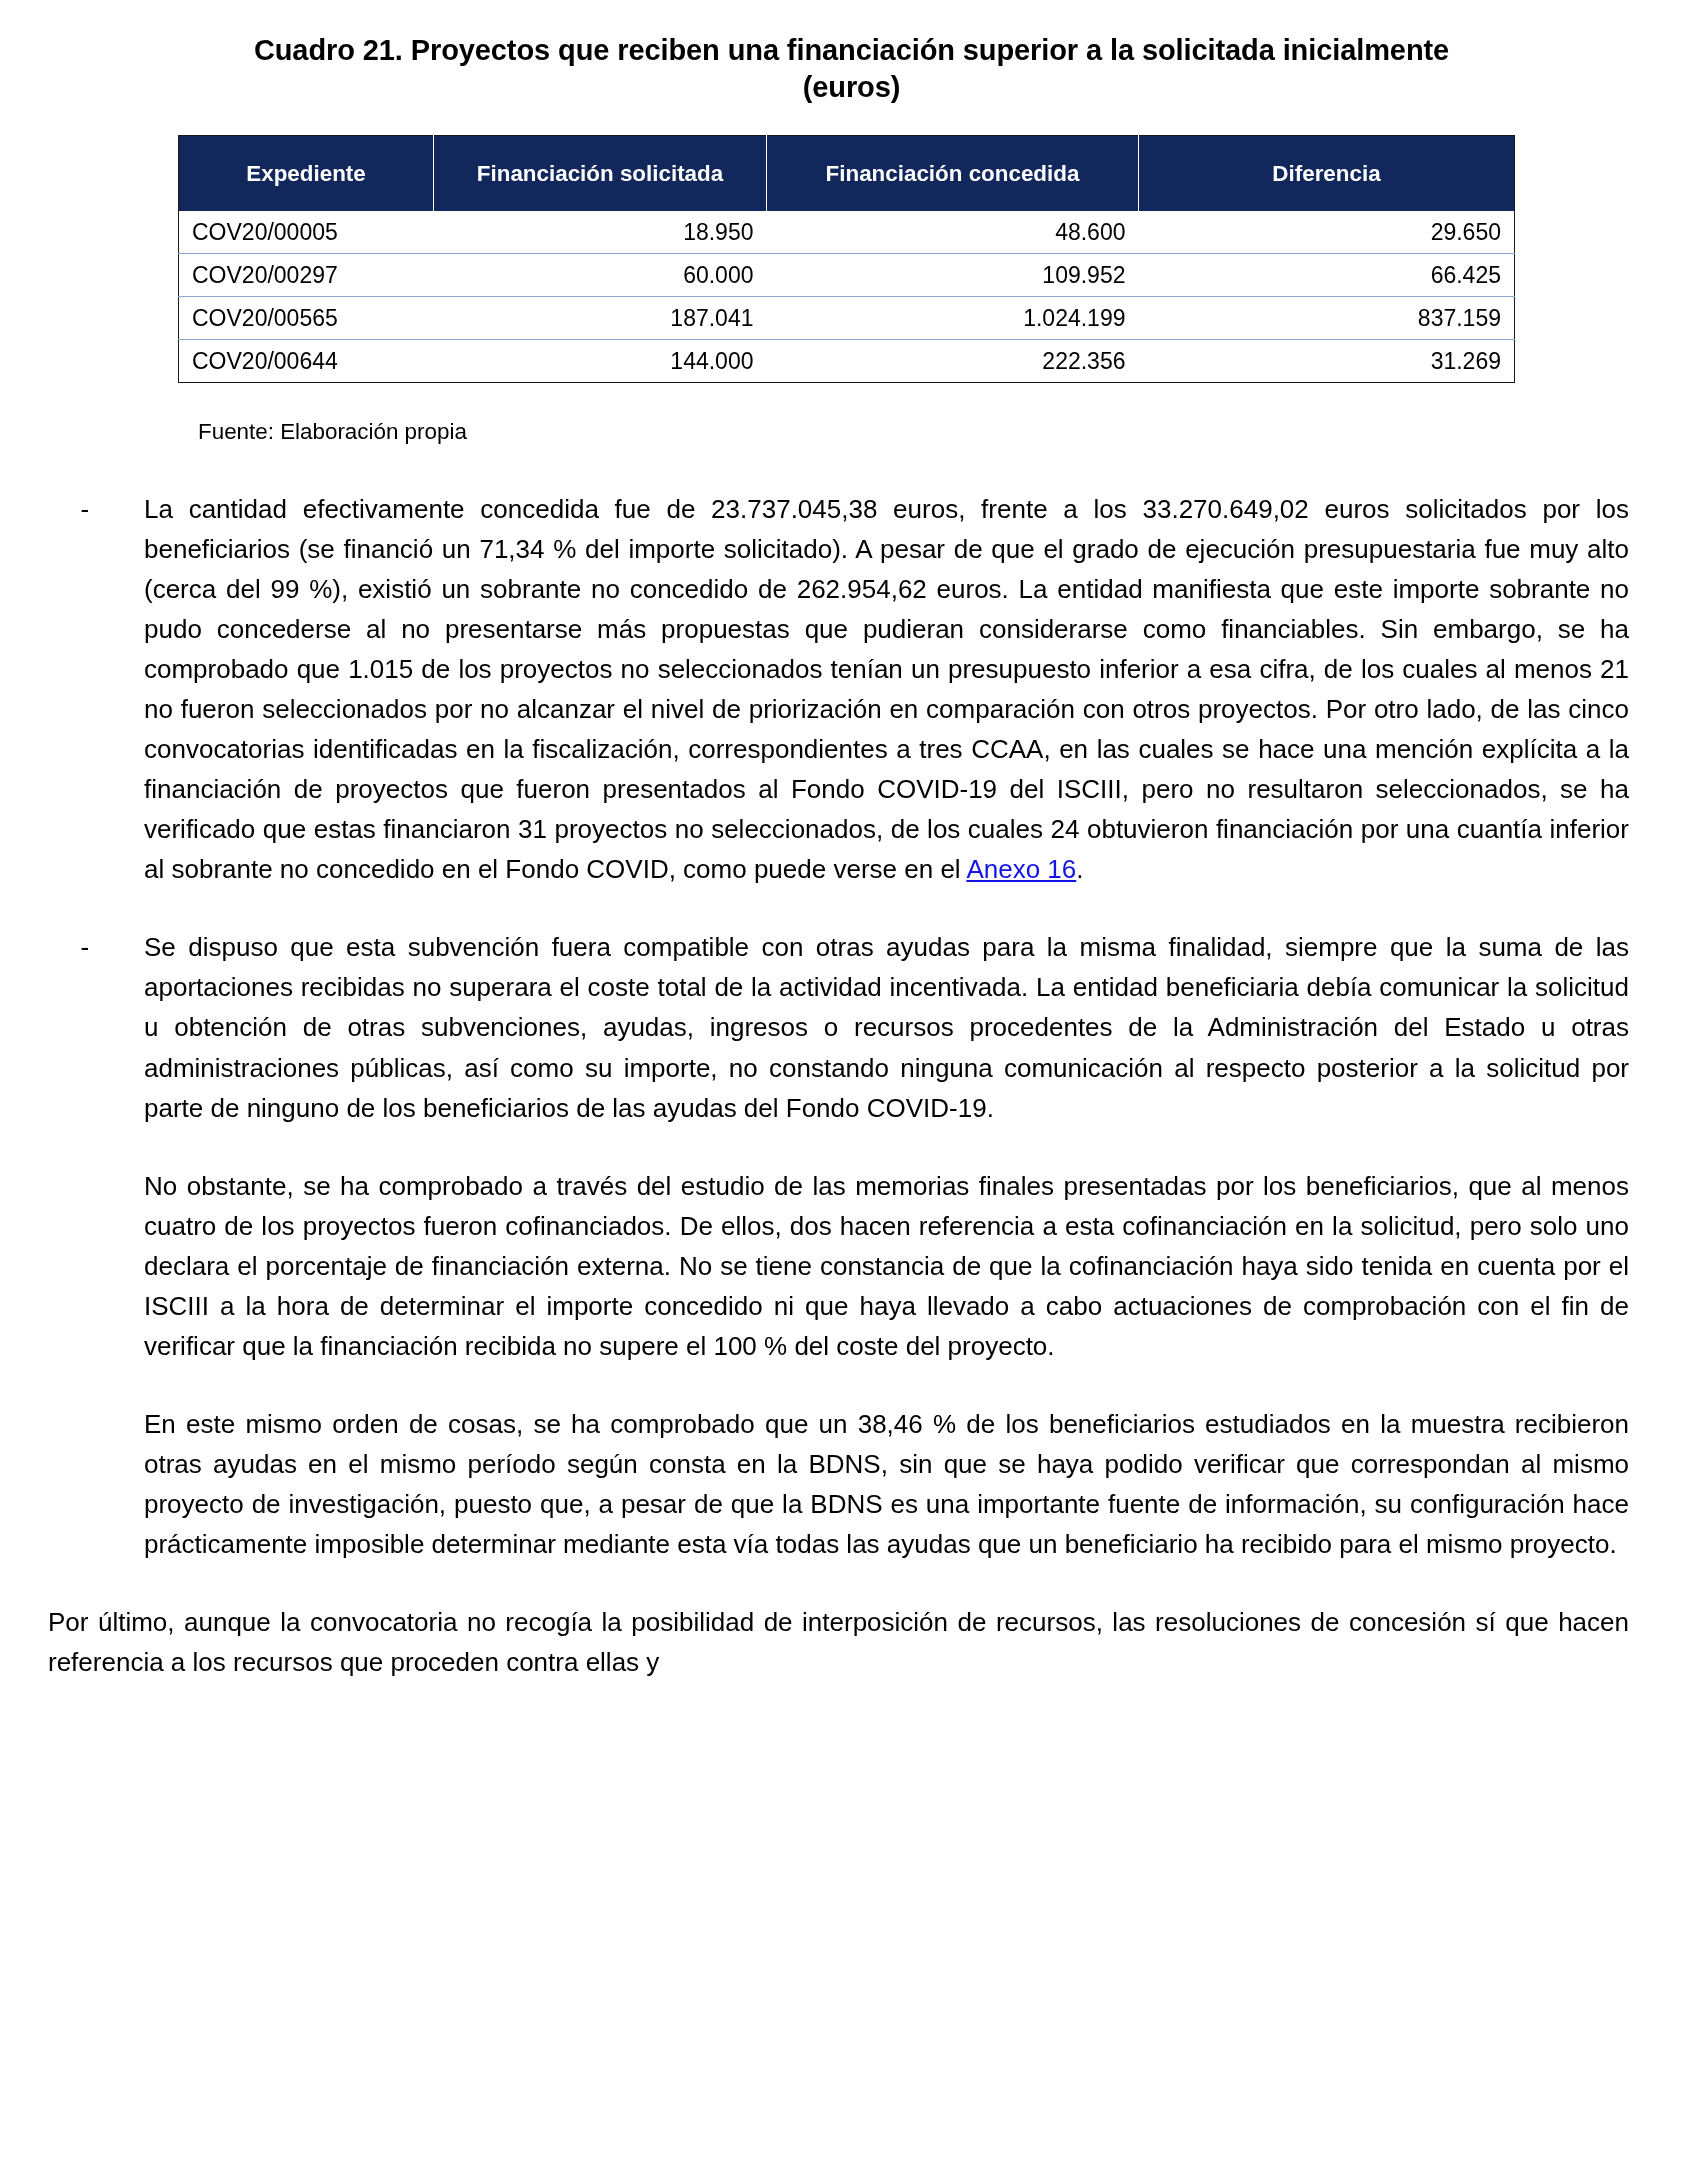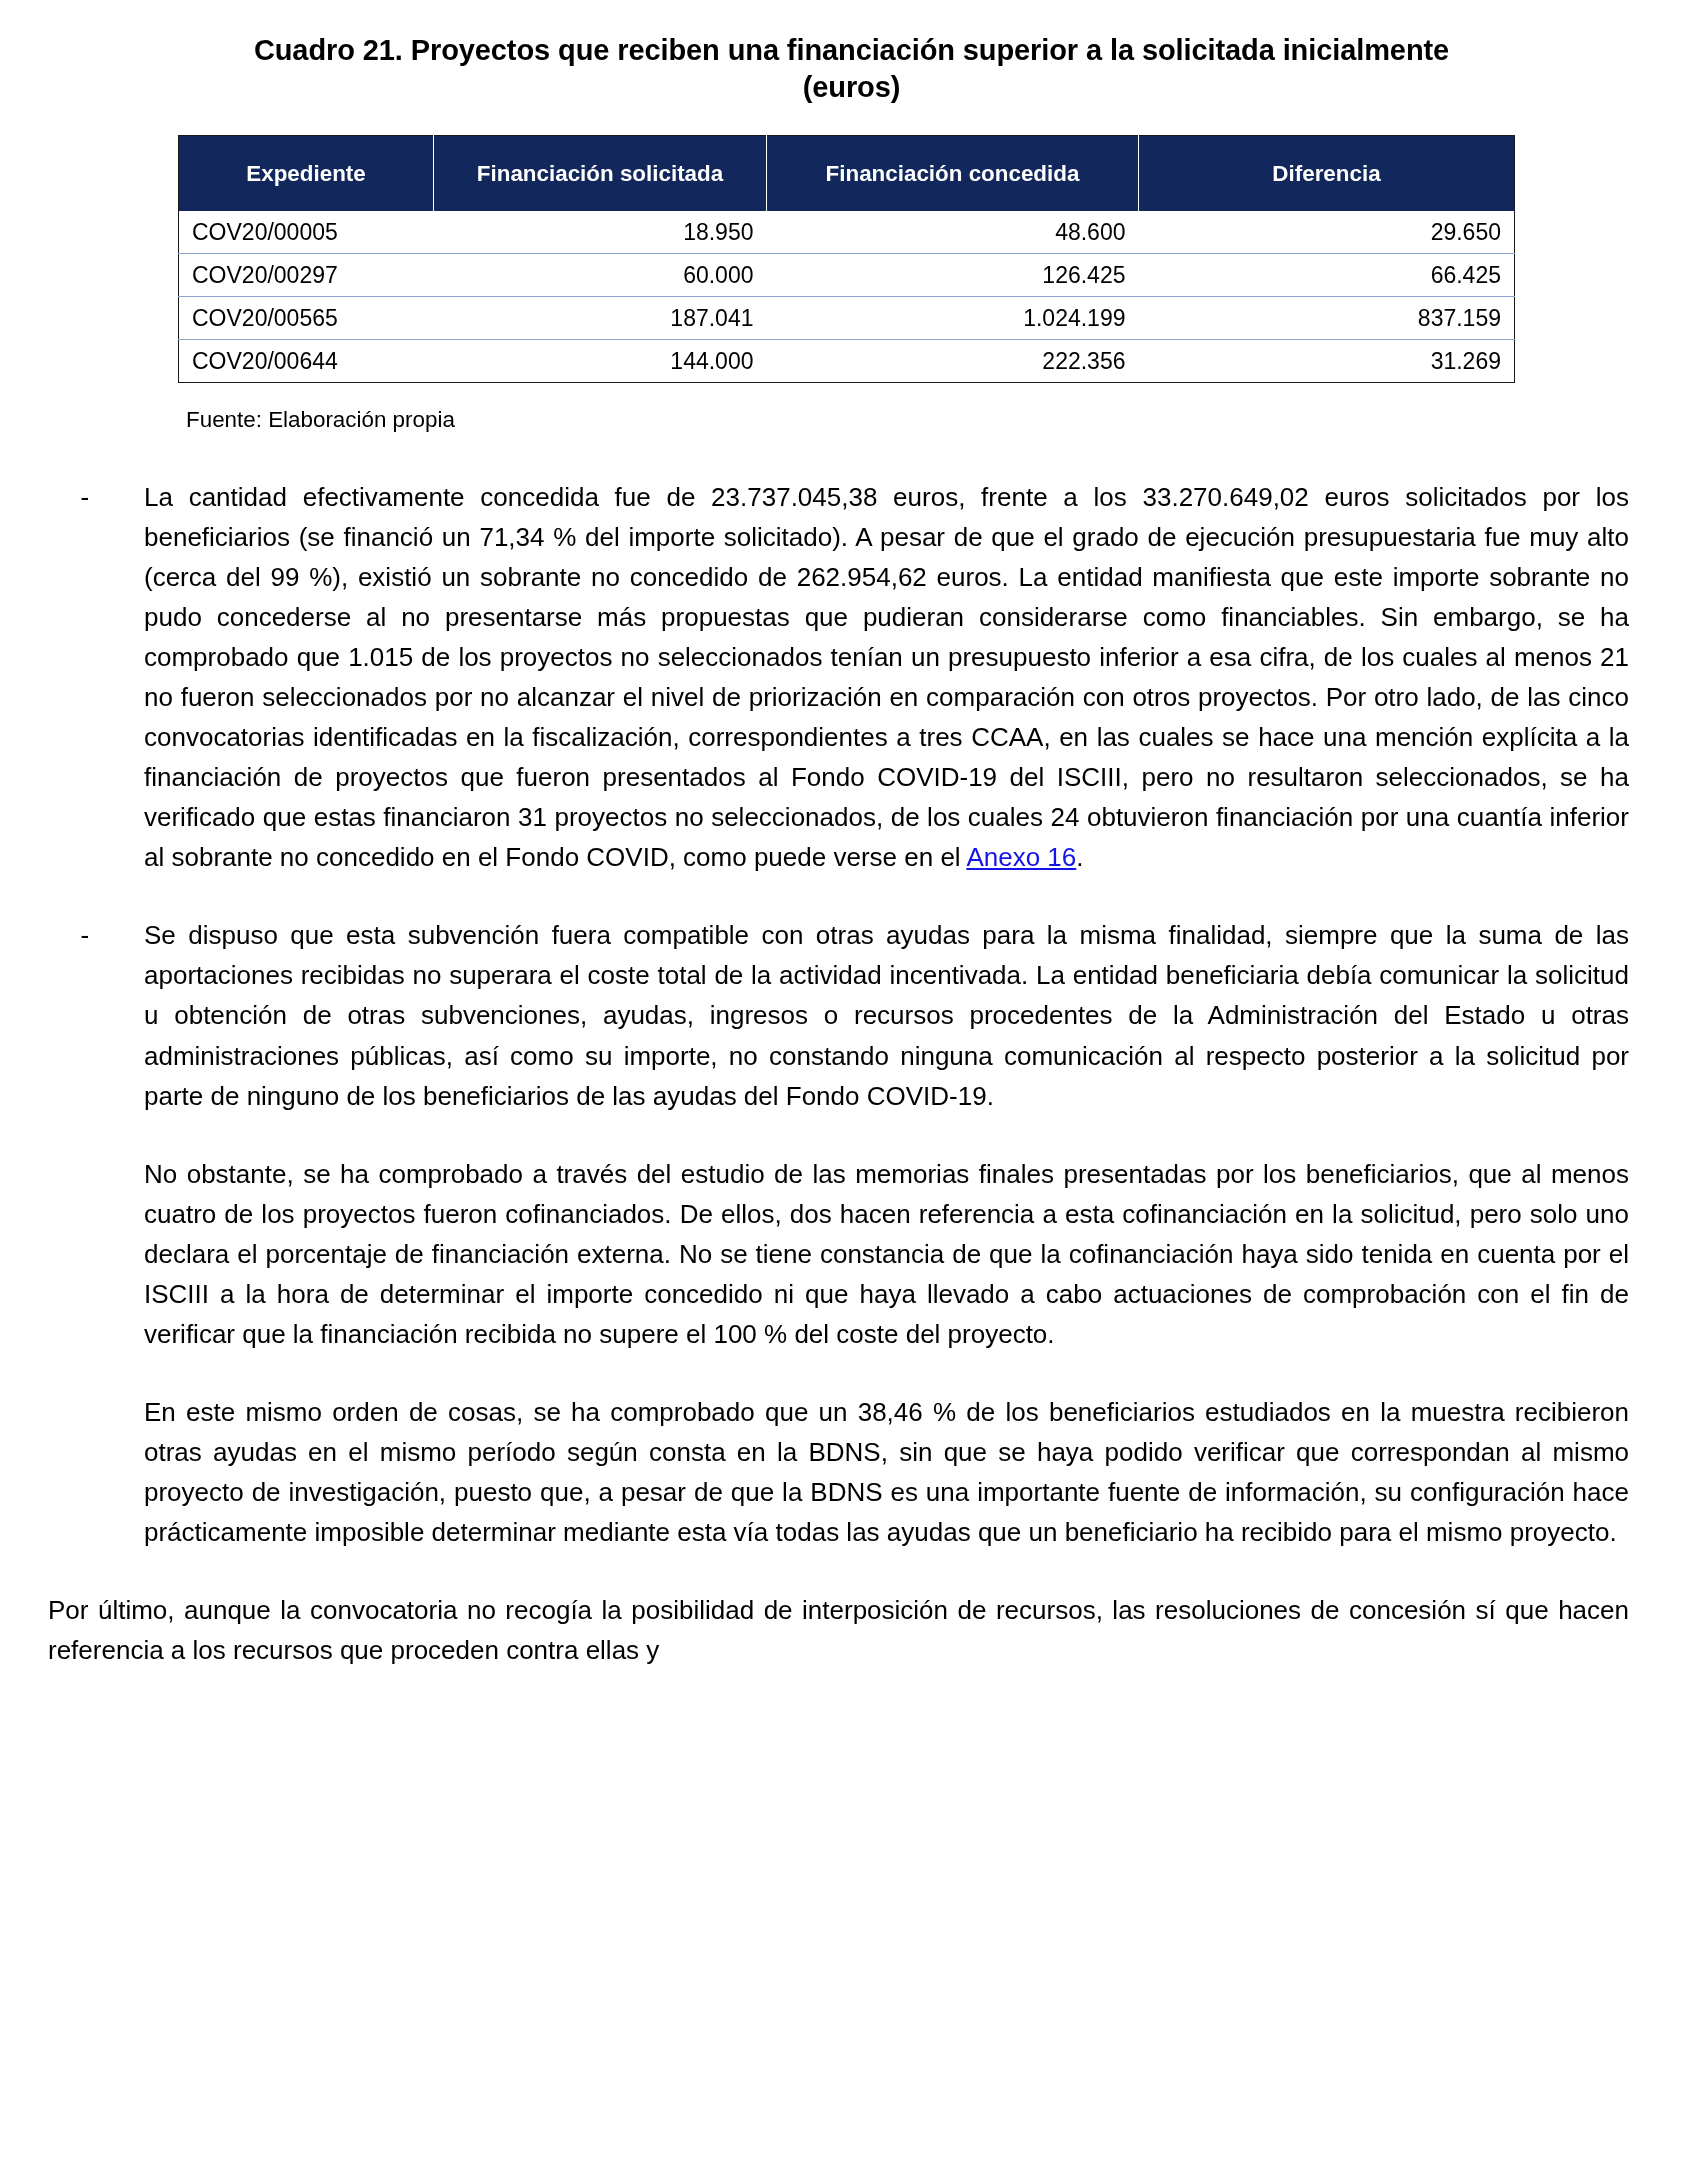--- a/index.html
+++ b/index.html
@@ -80,21 +80,21 @@
   td.col-expediente { text-align: left; }
   td.col-num { text-align: right; }
 
   
   col.c1 { width: 255px; }
   col.c2 { width: 333px; }
   col.c3 { width: 372px; }
   col.c4 { width: 376px; }
 
   .source-note {
-    margin: 0;
+    margin: 12px;
     padding: 24px 0 0 186px;
     font-size: 22.4px;
     line-height: 1.2;
   }
 
   
   .body-block {
     padding: 0 74px 0 74px;
     margin-top: 43px;
   }
@@ -169,21 +169,21 @@
       <tbody>
         <tr>
           <td class="col-expediente">COV20/00005</td>
           <td class="col-num">18.950</td>
           <td class="col-num">48.600</td>
           <td class="col-num">29.650</td>
         </tr>
         <tr>
           <td class="col-expediente">COV20/00297</td>
           <td class="col-num">60.000</td>
-          <td class="col-num">126.425</td>
+          <td class="col-num">109.952</td>
           <td class="col-num">66.425</td>
         </tr>
         <tr>
           <td class="col-expediente">COV20/00565</td>
           <td class="col-num">187.041</td>
           <td class="col-num">1.024.199</td>
           <td class="col-num">837.159</td>
         </tr>
         <tr>
           <td class="col-expediente">COV20/00644</td>

